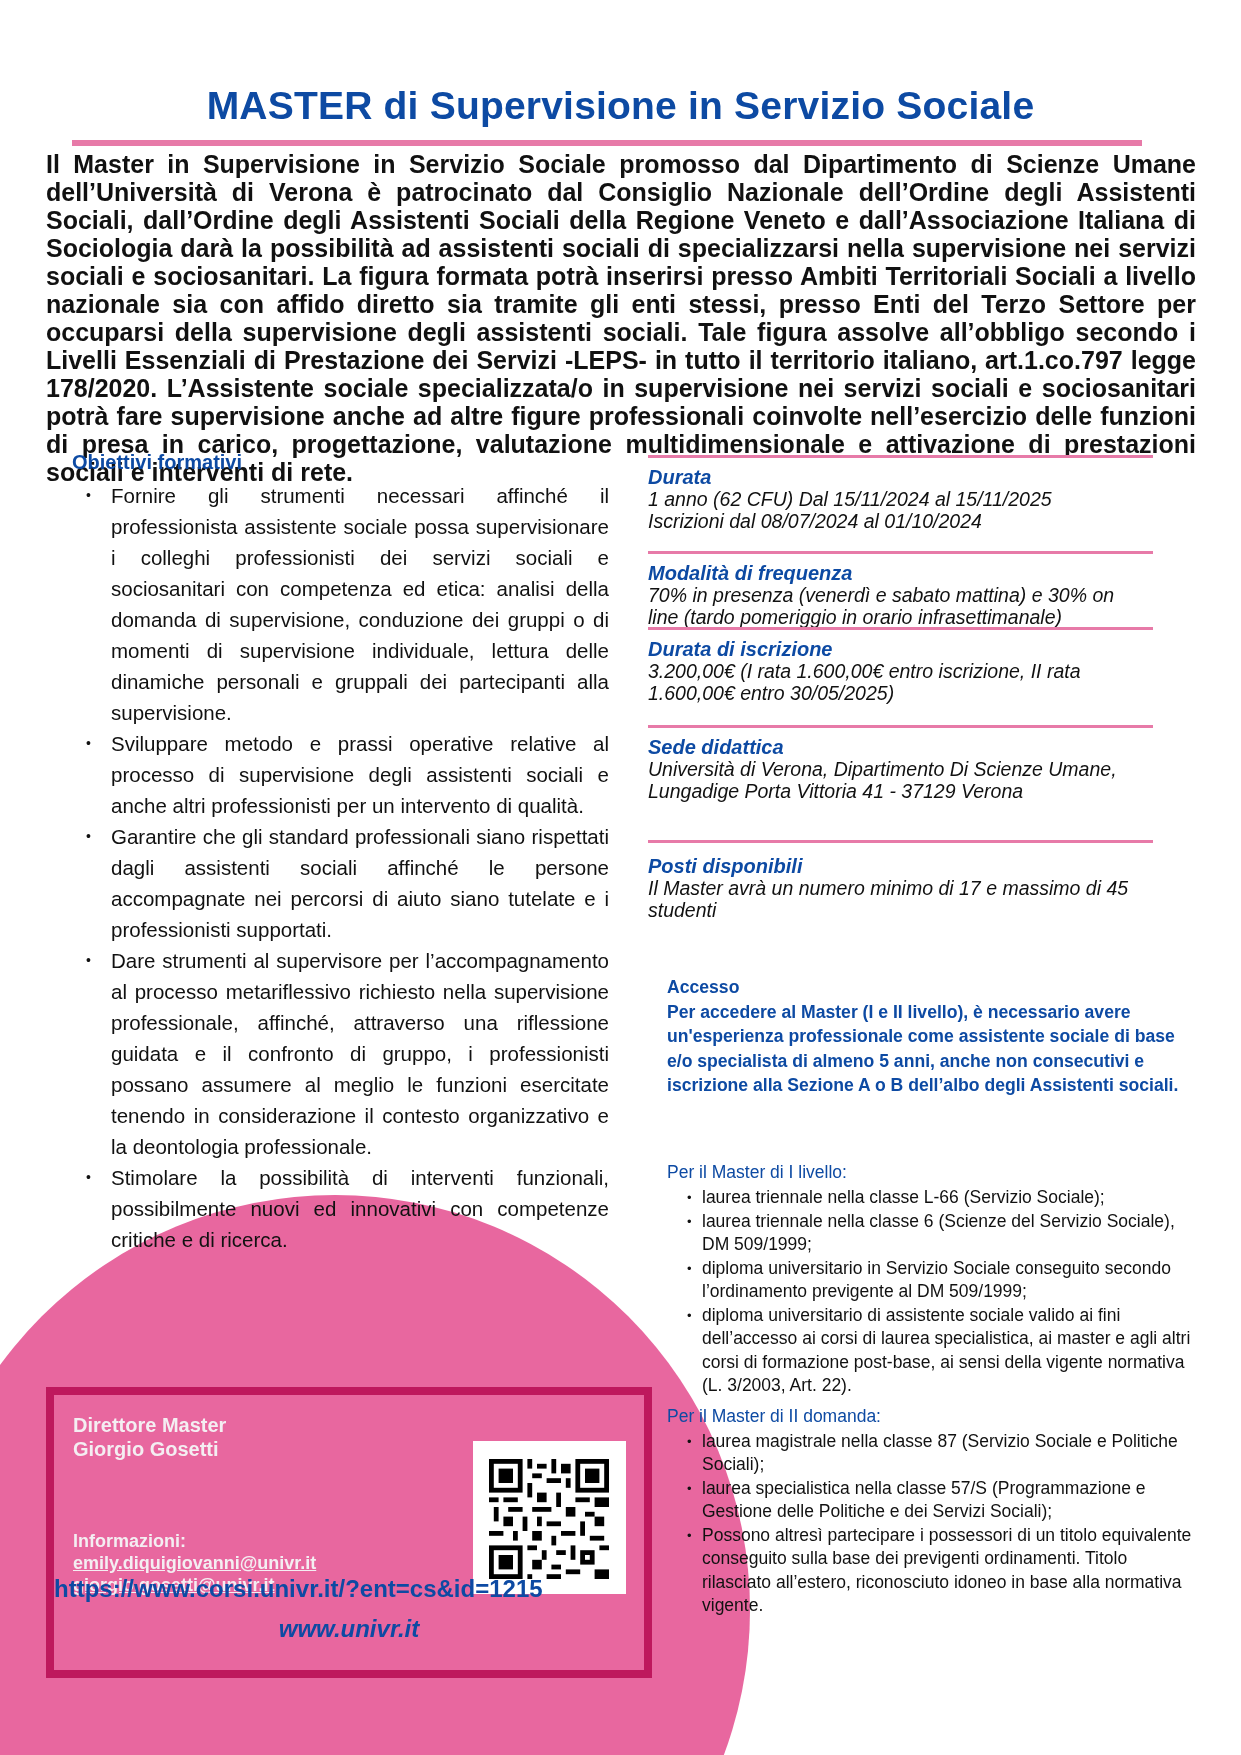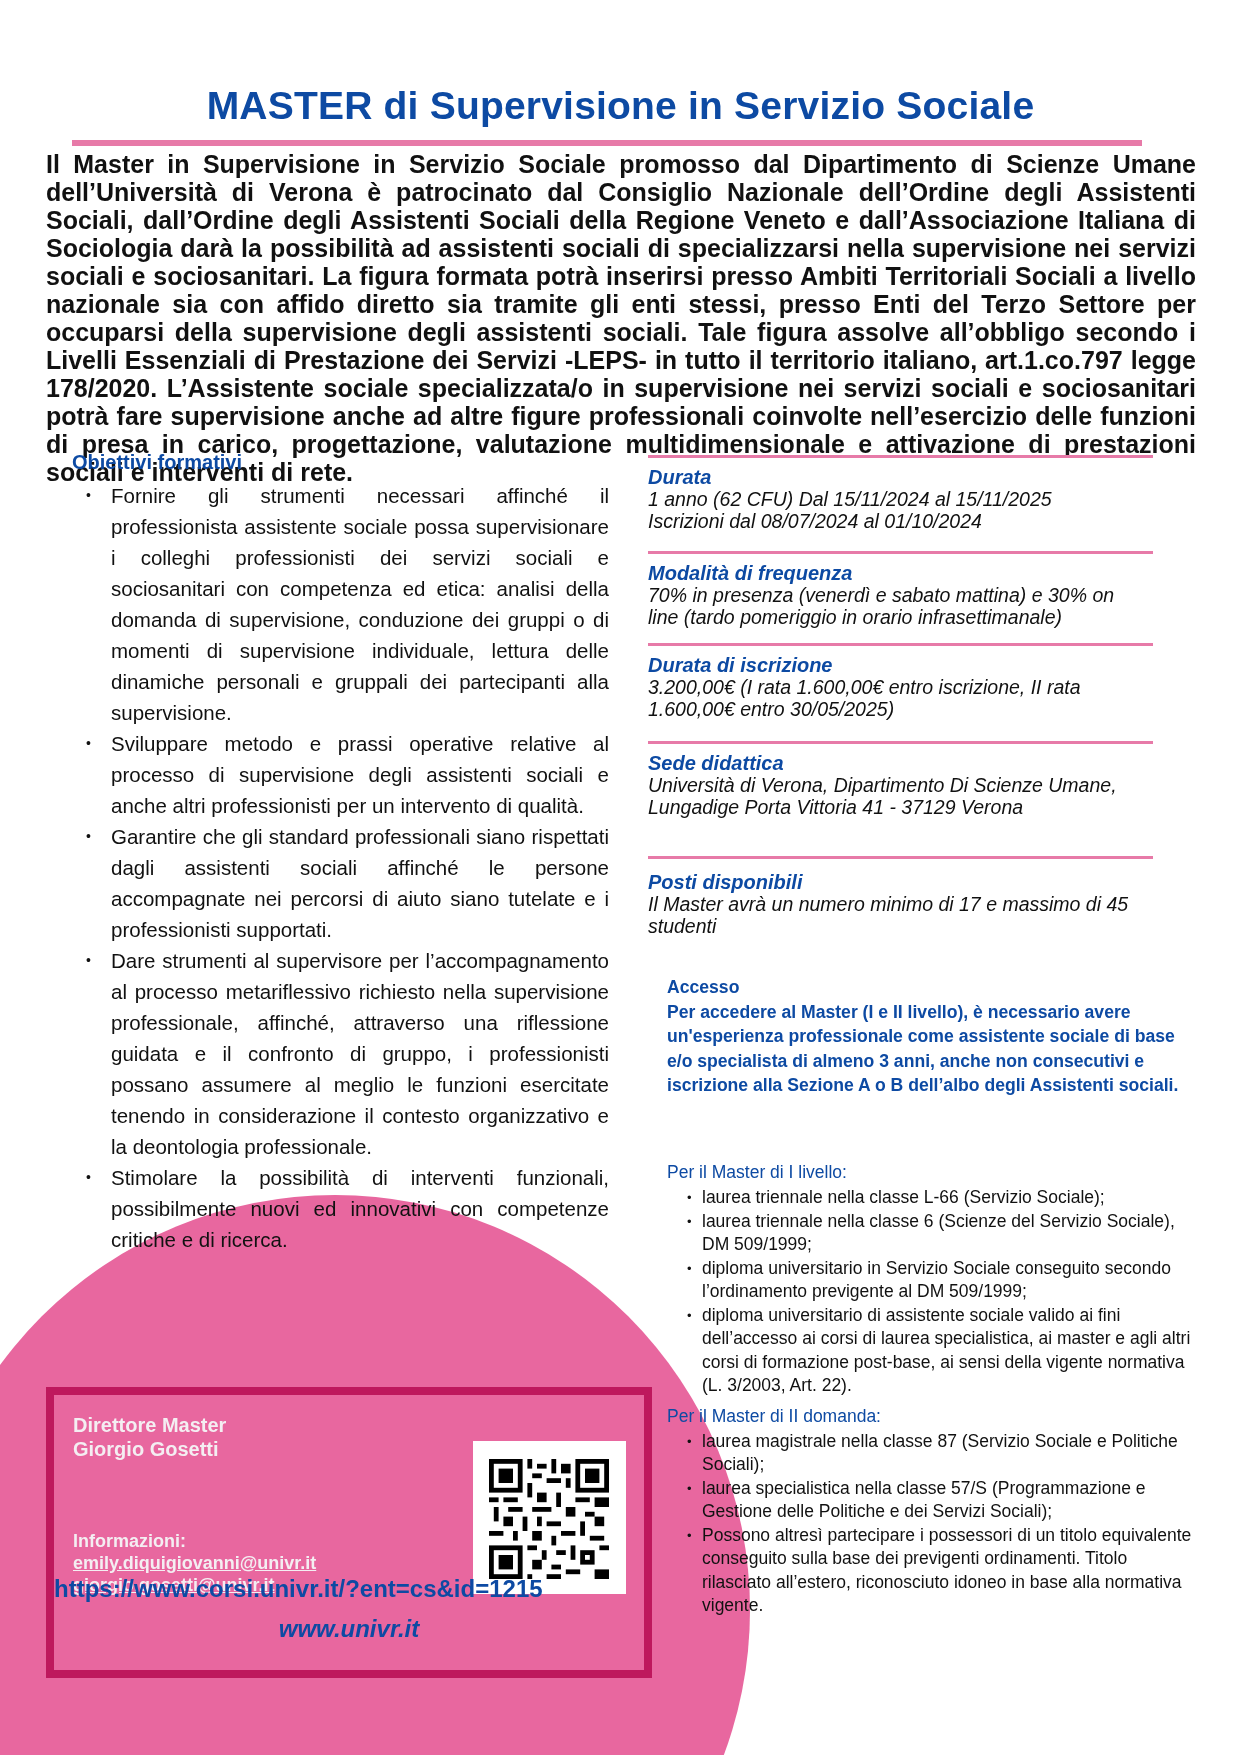--- a/index.html
+++ b/index.html
@@ -91,21 +91,21 @@
   </ul>
 </section>
 
 <section class="right-col">
   <div class="info-block" style="height:96px;">
     <div class="info-rule"></div>
     <div class="info-h">Durata</div>
     <div class="info-t">1 anno (62 CFU) Dal 15/11/2024 al 15/11/2025</div>
     <div class="info-t">Iscrizioni dal 08/07/2024 al 01/10/2024</div>
   </div>
-  <div class="info-block" style="height:92px;">
+  <div class="info-block" style="height:76px;">
     <div class="info-rule"></div>
     <div class="info-h">Modalità di frequenza</div>
     <div class="info-t">70% in presenza (venerdì e sabato mattina) e 30% on line (tardo pomeriggio in orario infrasettimanale)</div>
   </div>
   <div class="info-block" style="height:98px;">
     <div class="info-rule"></div>
     <div class="info-h">Durata di iscrizione</div>
     <div class="info-t">3.200,00€   (I rata 1.600,00€ entro iscrizione, II rata 1.600,00€ entro 30/05/2025)</div>
   </div>
   <div class="info-block" style="height:115px;">
@@ -115,21 +115,21 @@
   </div>
   <div class="info-block">
     <div class="info-rule"></div>
     <div class="info-h" style="margin-top:12px;">Posti disponibili</div>
     <div class="info-t">Il Master avrà un numero minimo di 17 e massimo di 45 studenti</div>
   </div>
 </section>
 
 <section class="access">
   <div>Accesso</div>
-  <div>Per accedere al Master (I e II livello), è necessario avere un'esperienza professionale come assistente sociale di base e/o specialista di almeno 3 anni, anche non consecutivi e iscrizione alla Sezione A o B dell’albo degli Assistenti sociali.</div>
+  <div>Per accedere al Master (I e II livello), è necessario avere un'esperienza professionale come assistente sociale di base e/o specialista di almeno 5 anni, anche non consecutivi e iscrizione alla Sezione A o B dell’albo degli Assistenti sociali.</div>
 </section>
 
 <section class="req">
   <div class="req-h">Per il Master di I livello:</div>
   <ul class="req-list">
     <li><span class="bullet">•</span><span>laurea triennale nella classe L-66 (Servizio Sociale);</span></li>
     <li><span class="bullet">•</span><span>laurea triennale nella classe 6 (Scienze del Servizio Sociale), DM 509/1999;</span></li>
     <li><span class="bullet">•</span><span>diploma universitario in Servizio Sociale conseguito secondo l’ordinamento previgente al DM 509/1999;</span></li>
     <li><span class="bullet">•</span><span>diploma universitario di assistente sociale valido ai fini dell’accesso ai corsi di laurea specialistica, ai master e agli altri corsi di formazione post-base, ai sensi della vigente normativa (L. 3/2003, Art. 22).</span></li>
   </ul>

